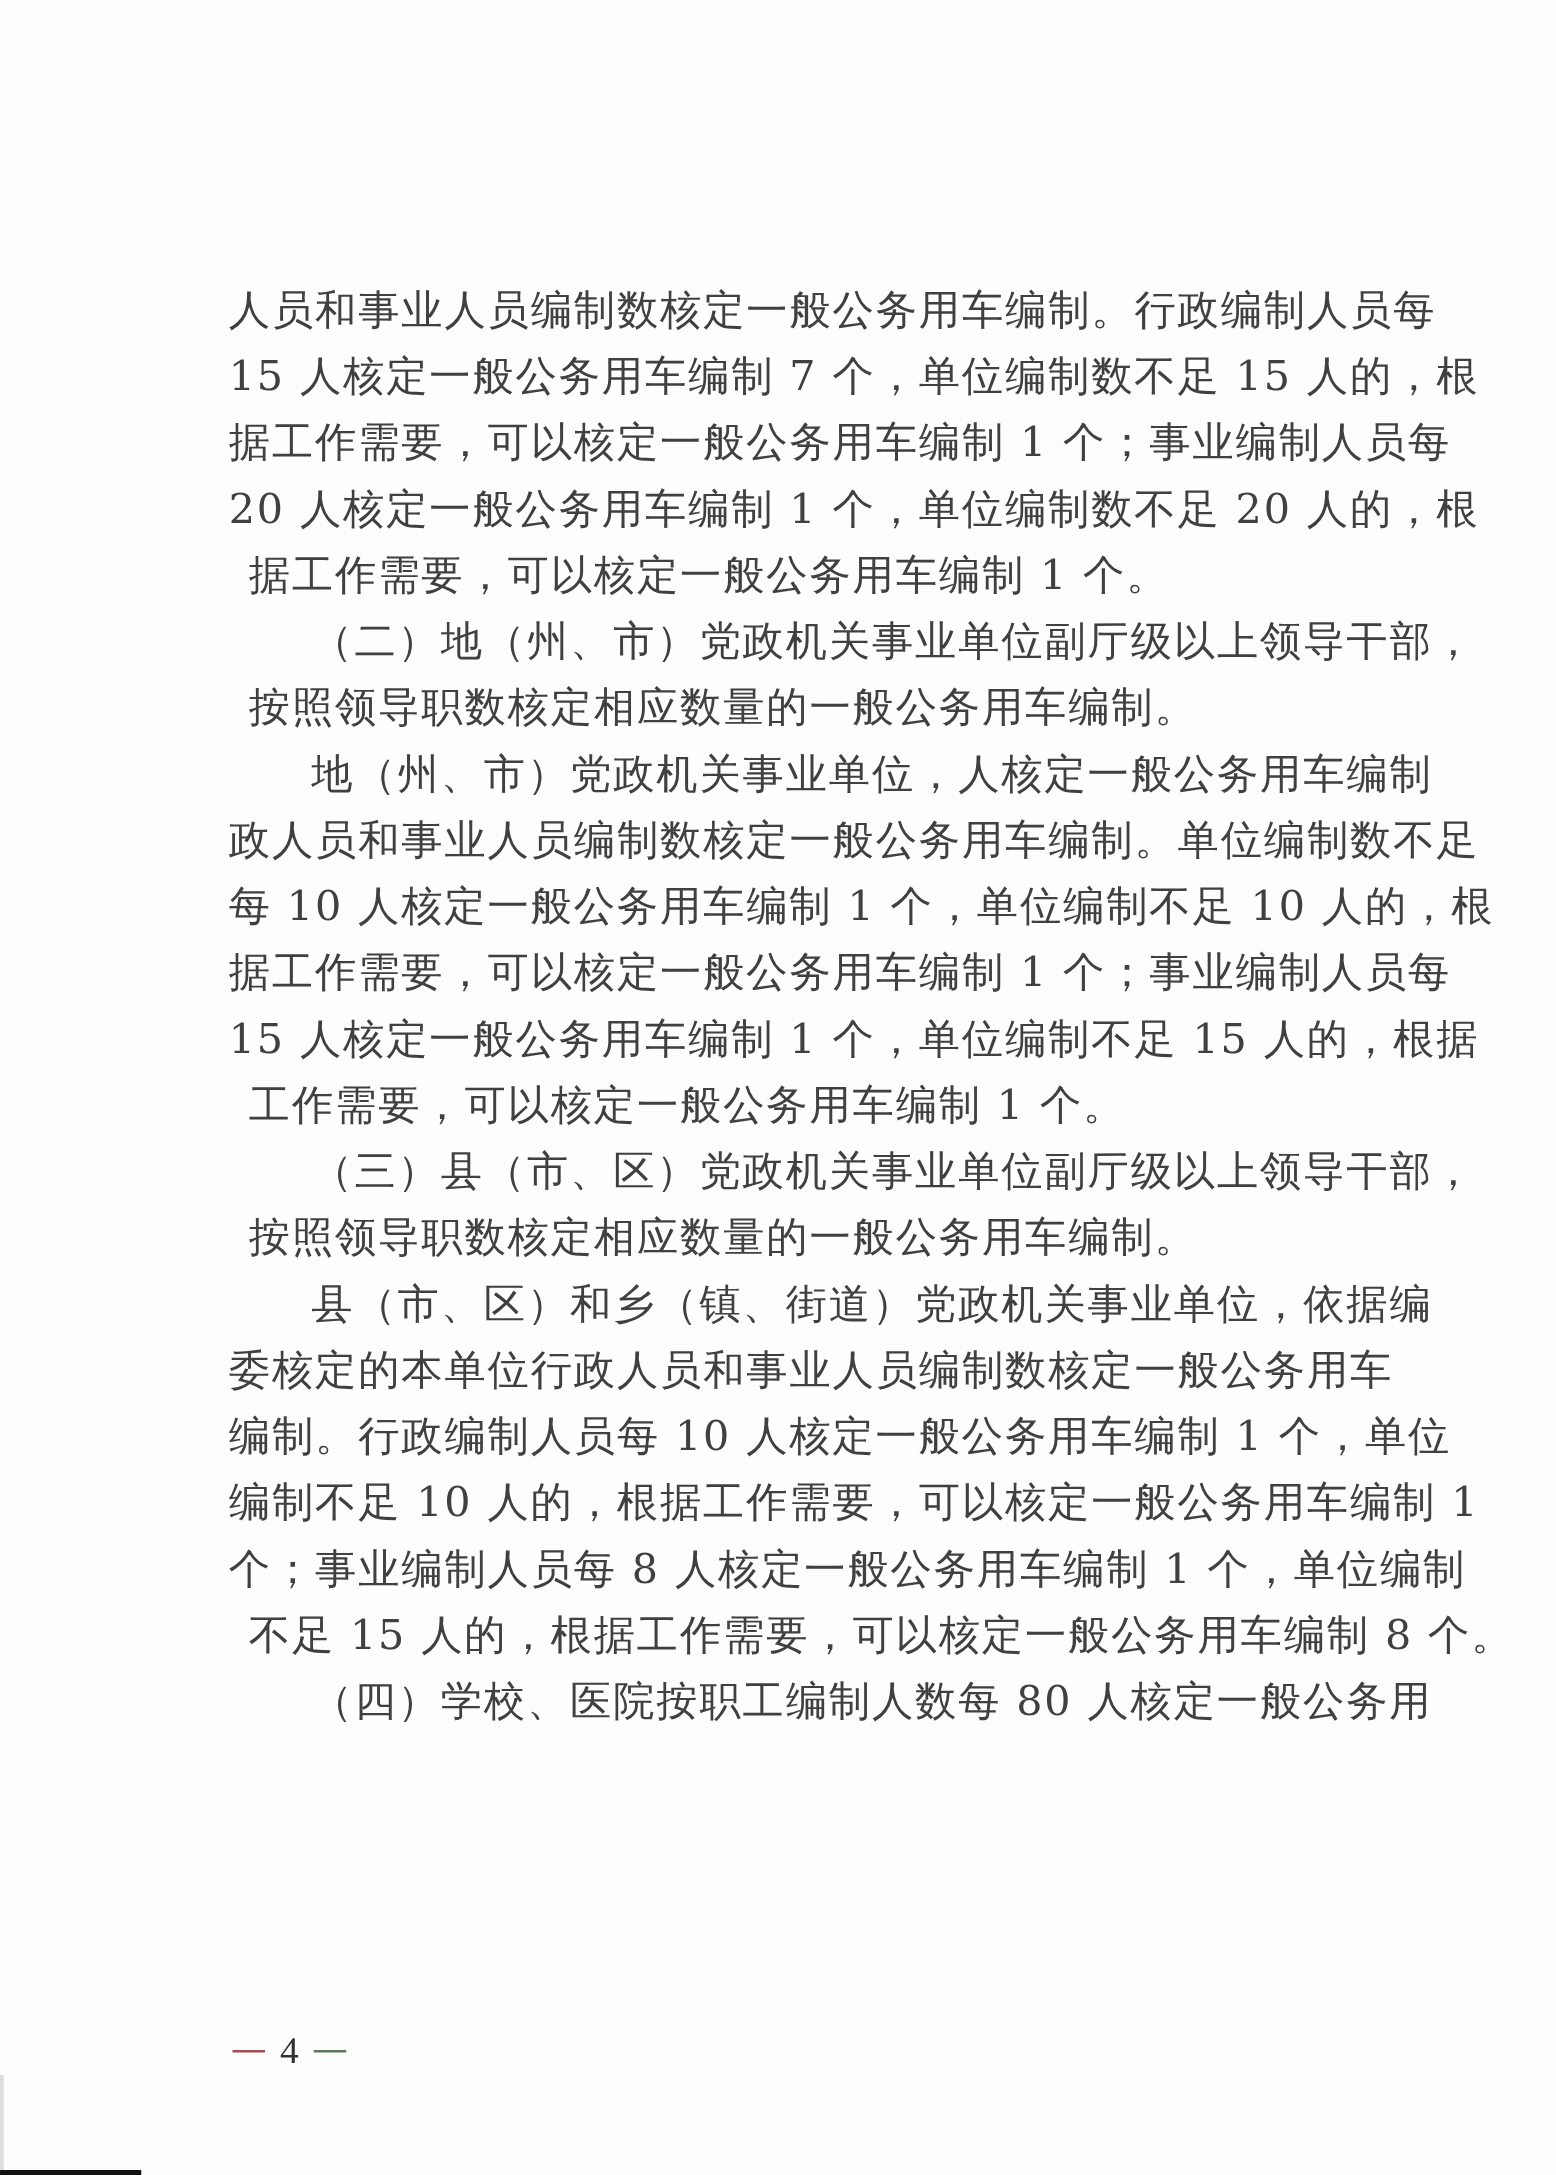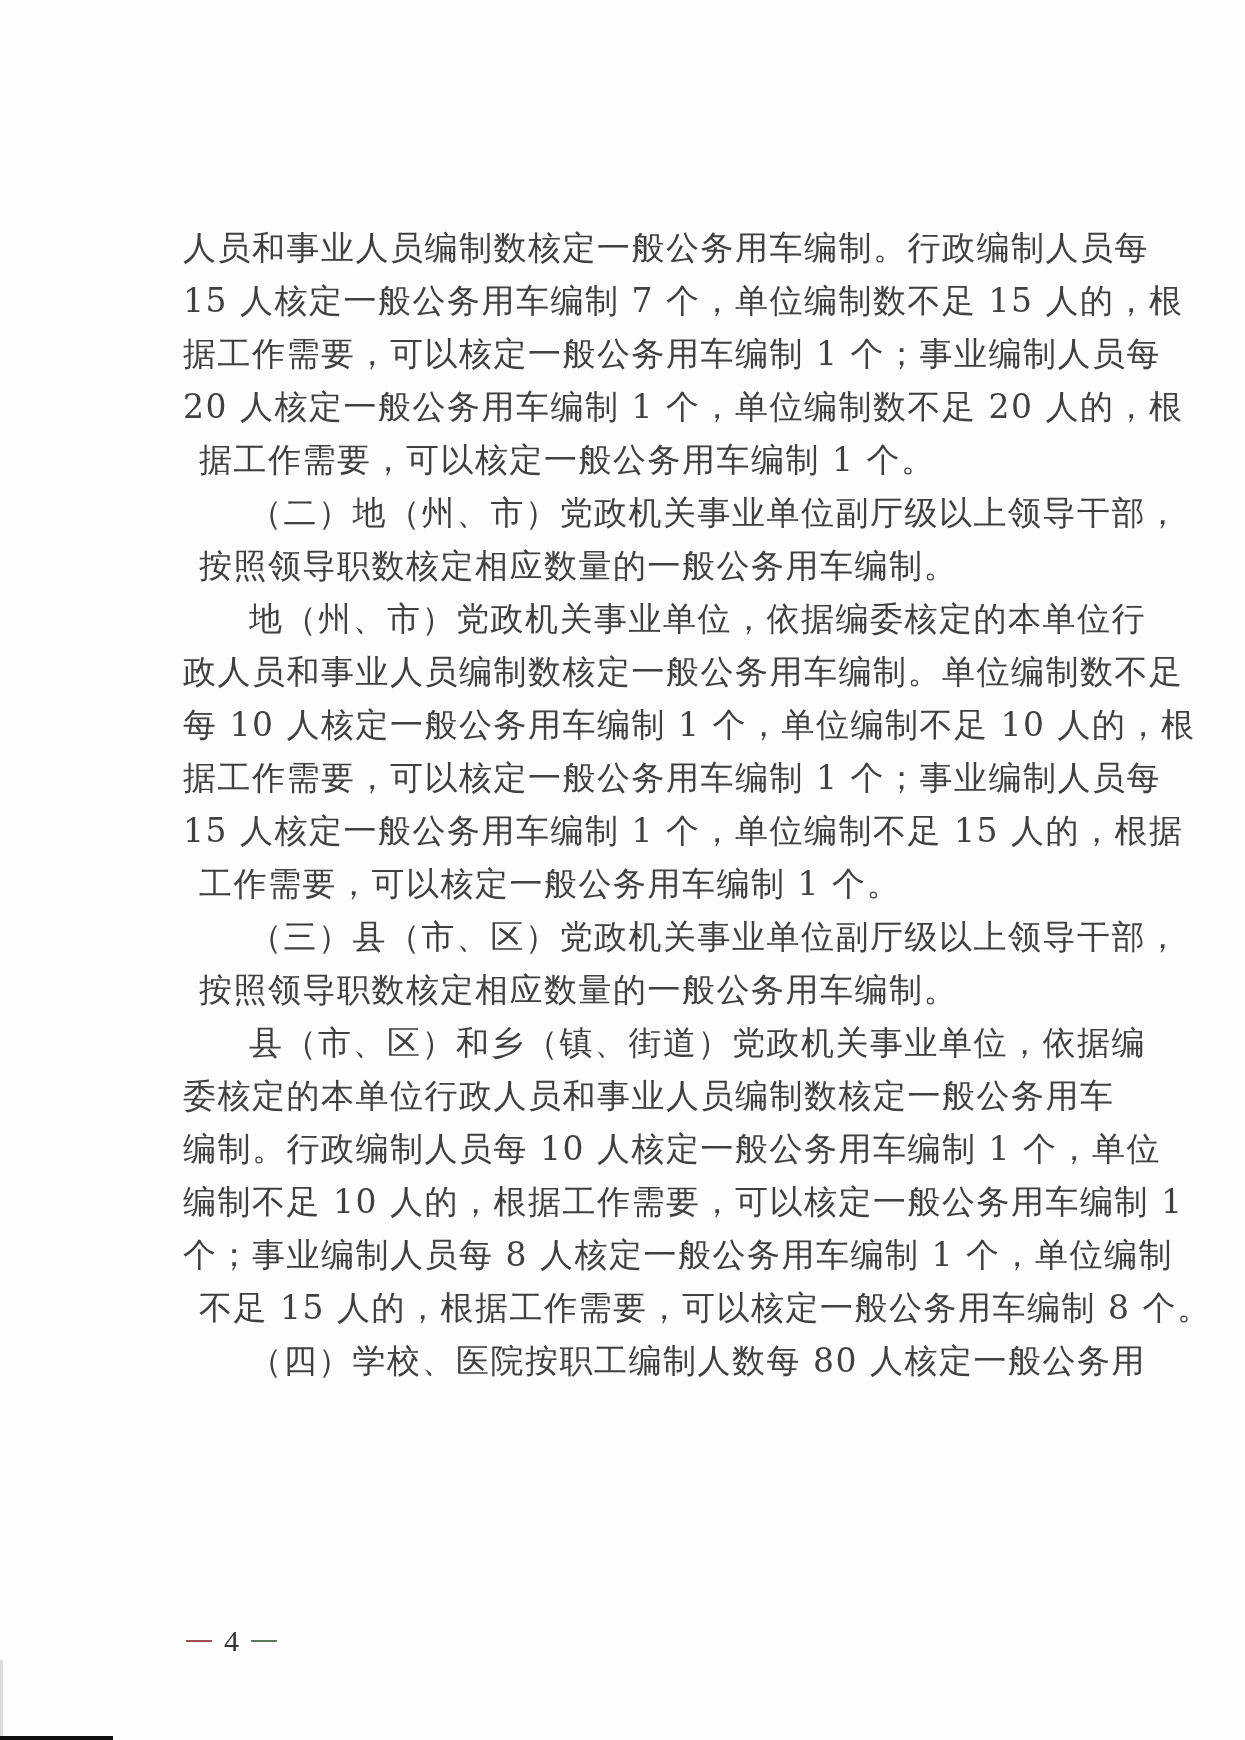--- a/index.html
+++ b/index.html
@@ -43,21 +43,21 @@
 
 <div class="page">
   <div id="body-lines">
     <div class="line" style="top:228px">人员和事业人员编制数核定一般公务用车编制。行政编制人员每</div>
     <div class="line" style="top:281px">15 人核定一般公务用车编制 7 个，单位编制数不足 15 人的，根</div>
     <div class="line" style="top:334px">据工作需要，可以核定一般公务用车编制 1 个；事业编制人员每</div>
     <div class="line" style="top:387px">20 人核定一般公务用车编制 1 个，单位编制数不足 20 人的，根</div>
     <div class="line last" style="top:440px">据工作需要，可以核定一般公务用车编制 1 个。</div>
     <div class="line indent" style="top:493px">（二）地（州、市）党政机关事业单位副厅级以上领导干部，</div>
     <div class="line last" style="top:546px">按照领导职数核定相应数量的一般公务用车编制。</div>
-    <div class="line indent" style="top:599px">地（州、市）党政机关事业单位，依据编委核定的本单位行</div>
+    <div class="line indent" style="top:599px">地（州、市）党政机关事业单位，人核定一般公务用车编制</div>
     <div class="line" style="top:652px">政人员和事业人员编制数核定一般公务用车编制。单位编制数不足</div>
     <div class="line" style="top:705px">每 10 人核定一般公务用车编制 1 个，单位编制不足 10 人的，根</div>
     <div class="line" style="top:758px">据工作需要，可以核定一般公务用车编制 1 个；事业编制人员每</div>
     <div class="line" style="top:811px">15 人核定一般公务用车编制 1 个，单位编制不足 15 人的，根据</div>
     <div class="line last" style="top:864px">工作需要，可以核定一般公务用车编制 1 个。</div>
     <div class="line indent" style="top:917px">（三）县（市、区）党政机关事业单位副厅级以上领导干部，</div>
     <div class="line last" style="top:970px">按照领导职数核定相应数量的一般公务用车编制。</div>
     <div class="line indent" style="top:1023px">县（市、区）和乡（镇、街道）党政机关事业单位，依据编</div>
     <div class="line" style="top:1076px">委核定的本单位行政人员和事业人员编制数核定一般公务用车</div>
     <div class="line" style="top:1129px">编制。行政编制人员每 10 人核定一般公务用车编制 1 个，单位</div>

